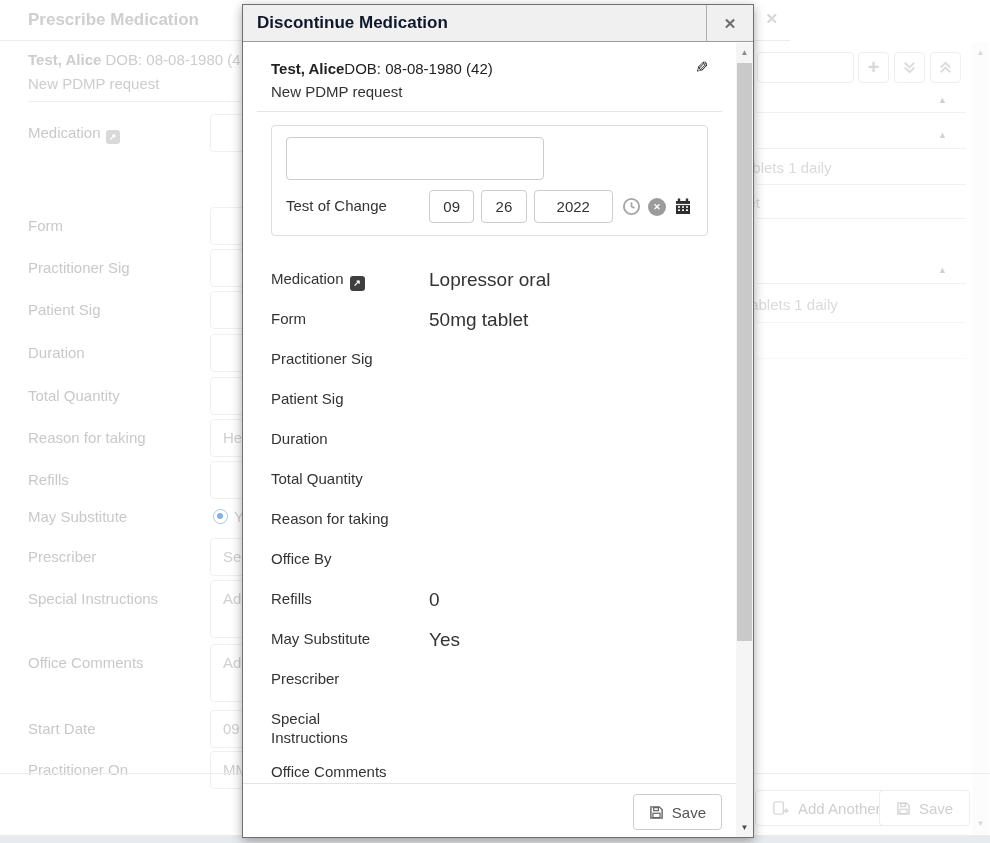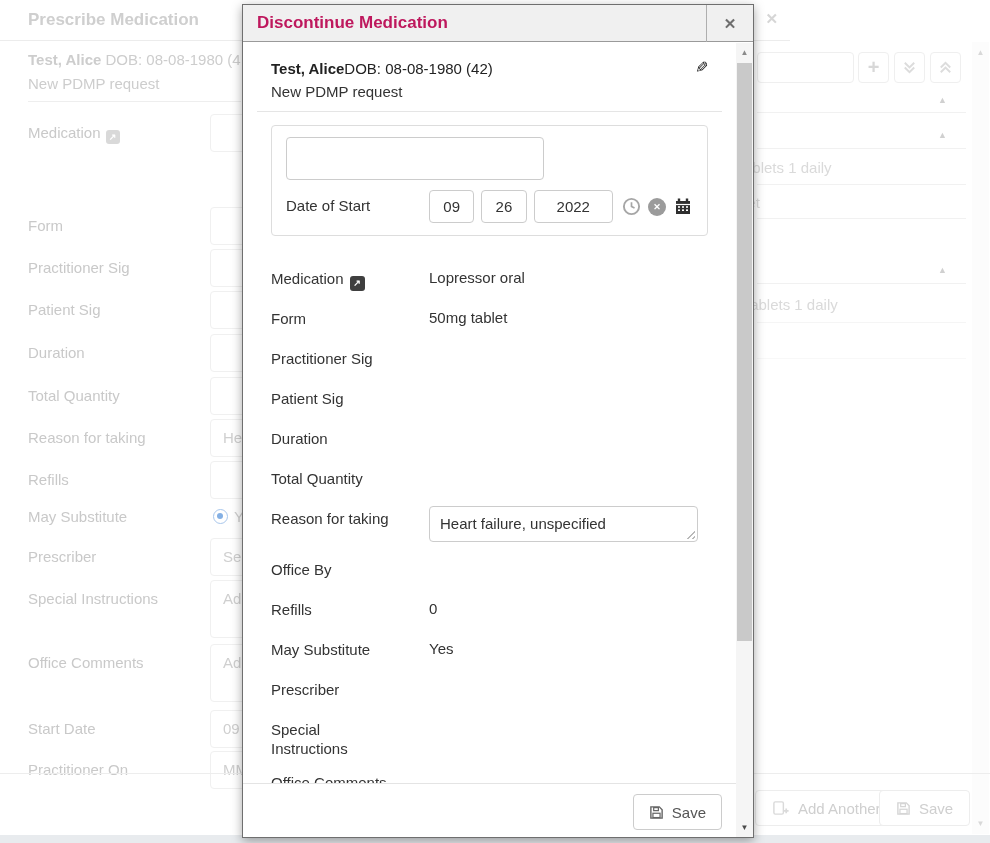--- a/index.html
+++ b/index.html
@@ -33,21 +33,21 @@
   .bg-scroll { position:absolute; left:972px; top:42px; width:17px; height:792px; background:#fcfcfc; }
   .bg-scroll .up { position:absolute; top:6px; left:0; right:0; text-align:center; color:#d8d8d8; font-size:8px; }
   .bg-scroll .dn { position:absolute; bottom:6px; left:0; right:0; text-align:center; color:#d8d8d8; font-size:8px; }
   .bg-footline { position:absolute; left:0; top:773px; width:990px; height:1px; background:#ededed; }
   .bg-btn { position:absolute; top:790px; height:36px; border:1px solid #ededed; border-radius:4px; background:#fff; color:#cfcfcf; font-size:15px; display:flex; align-items:center; gap:8px; padding:0 16px; cursor:pointer; }
   .bg-btn.add { left:755px; } .bg-btn.save { left:879px; }
   .bottom-strip { position:absolute; left:0; top:835px; width:990px; height:8px; background:#e8ebee; }
   
   .modal { position:absolute; left:242px; top:4px; width:512px; height:834px; background:#fff; border:1px solid #6f6f6f; box-shadow:0 3px 10px rgba(0,0,0,0.35); }
   .m-header { position:absolute; left:0; top:0; right:0; height:37px; background:#f0f0f0; border-bottom:1px solid #9a9a9a; }
-  .m-title { position:absolute; left:14px; top:8px; font-size:17px; font-weight:bold; color:#be185d; }
+  .m-title { position:absolute; left:14px; top:8px; font-size:17px; font-weight:bold; color:#0f172a; }
   .m-close { position:absolute; right:0; top:0; width:47px; height:37px; border-left:1px solid #aeaeae; display:flex; align-items:center; justify-content:center; color:#6e6e6e; font-weight:bold; font-size:15px; cursor:pointer; }
   .m-scroll { position:absolute; right:0; top:38px; bottom:0; width:17px; background:#f5f5f5; }
   .m-scroll .up { position:absolute; top:5px; left:0; right:0; text-align:center; color:#8a8a8a; font-size:8px; cursor:pointer; }
   .m-scroll .dn { position:absolute; bottom:5px; left:0; right:0; text-align:center; color:#4a4a4a; font-size:8px; cursor:pointer; }
   .m-thumb { position:absolute; top:20px; left:1px; width:15px; height:578px; background:#c9c9c9; cursor:grab; }
   .m-body { position:absolute; left:0; top:38px; right:17px; bottom:0; padding:17px 28px 0; overflow:hidden; }
   .m-patient { display:flex; align-items:flex-start; color:#222; font-size:15px; }
   .m-patient .nm { font-weight:bold; }
   .m-pencil { margin-left:auto; font-size:16px; color:#111; transform:scaleX(-1); cursor:pointer; line-height:1; }
   .m-request { margin-top:6px; color:#333; font-size:15px; }
@@ -61,21 +61,21 @@
   .ta.rft { width:269px; height:36px; padding:8px 10px; }
   .rz { position:absolute; right:2px; bottom:2px; width:9px; height:9px; clip-path:polygon(100% 0,100% 100%,0 100%); background:repeating-linear-gradient(135deg,#b9b9b9 0 1px,transparent 1px 3.5px); }
   .d-in { height:33px; border:1px solid #ccc; border-radius:4px; text-align:center; color:#333; font-size:15px; line-height:31px; margin-right:7px; }
   .d-mm,.d-dd { width:49px; } .d-yy { width:86px; }
   .d-icons { display:flex; align-items:center; gap:7px; margin-left:2px; }
   .clear-ic { width:18px; height:18px; border-radius:50%; background:#9b9b9b; color:#fff; font-size:9px; font-weight:bold; display:flex; align-items:center; justify-content:center; cursor:pointer; }
   .m-row { display:flex; min-height:25px; margin-bottom:15px; }
   .m-row.tall { margin-bottom:12px; }
   .m-label { width:158px; flex:none; color:#333; font-size:15px; line-height:19px; padding-top:3px; }
   .m-label .inner { display:inline-block; max-width:95px; }
-  .m-value { color:#333; font-size:15px; padding-top:3px; }
+  .m-value { color:#333; font-size:19px; padding-top:3px; }
   .m-ext { display:inline-block; width:15px; height:15px; background:#3f3f3f; color:#fff; border-radius:3px; font-size:9px; line-height:15px; text-align:center; vertical-align:-2px; margin-left:6px; font-weight:bold; cursor:pointer; }
   .m-footer { position:absolute; left:0; right:17px; bottom:0; height:54px; background:#fff; border-top:1px solid #e4e4e4; }
   .m-save { position:absolute; right:14px; top:10px; height:36px; border:1px solid #ccc; border-radius:4px; background:#fff; color:#555; font-size:15px; display:flex; align-items:center; gap:8px; padding:0 15px; cursor:pointer; }
 </style>
 </head>
 <body>
 
 <div class="page">
 
   <div class="bg-header">
@@ -186,21 +186,21 @@
         <span class="m-pencil">✎</span>
       </div>
       <div class="m-request">New PDMP request</div>
       <hr class="m-hr">
 
       <div class="m-fieldset">
         <div class="f-row">
           <div class="ta reason"></div>
         </div>
         <div class="f-row">
-          <div class="f-label" style="padding-top:7px">Date of Start</div>
+          <div class="f-label" style="padding-top:7px">Test of Change</div>
           <div class="d-in d-mm">09</div>
           <div class="d-in d-dd">26</div>
           <div class="d-in d-yy">2022</div>
           <div class="d-icons">
             <svg width="19" height="19" viewBox="0 0 20 20">
                 <circle cx="10" cy="10" r="8" fill="none" stroke="#a6a6a6" stroke-width="2"></circle>
                 <path d="M10 5.5V10l3.2 1.6" fill="none" stroke="#a6a6a6" stroke-width="1.8"></path>
               </svg>
             <span class="clear-ic">✕</span>
             <svg width="20" height="20" viewBox="0 0 20 20">
@@ -239,21 +239,20 @@
       <div class="m-row">
         <div class="m-label">Duration</div>
         <div class="m-value"></div>
       </div>
       <div class="m-row">
         <div class="m-label">Total Quantity</div>
         <div class="m-value"></div>
       </div>
       <div class="m-row">
         <div class="m-label">Reason for taking</div>
-        <div class="ta rft"><span>Heart failure, unspecified</span><i class="rz"></i></div>
       </div>
       <div class="m-row">
         <div class="m-label">Office By</div>
         <div class="m-value"></div>
       </div>
       <div class="m-row">
         <div class="m-label">Refills</div>
         <div class="m-value">0</div>
       </div>
       <div class="m-row">

